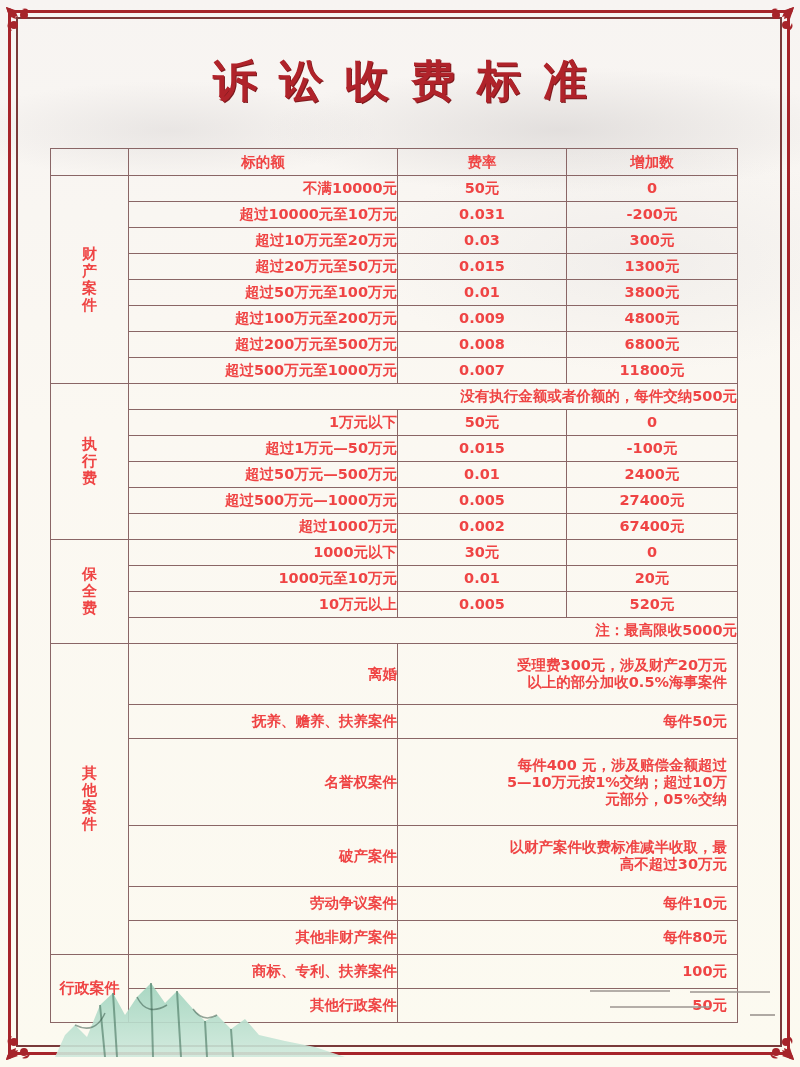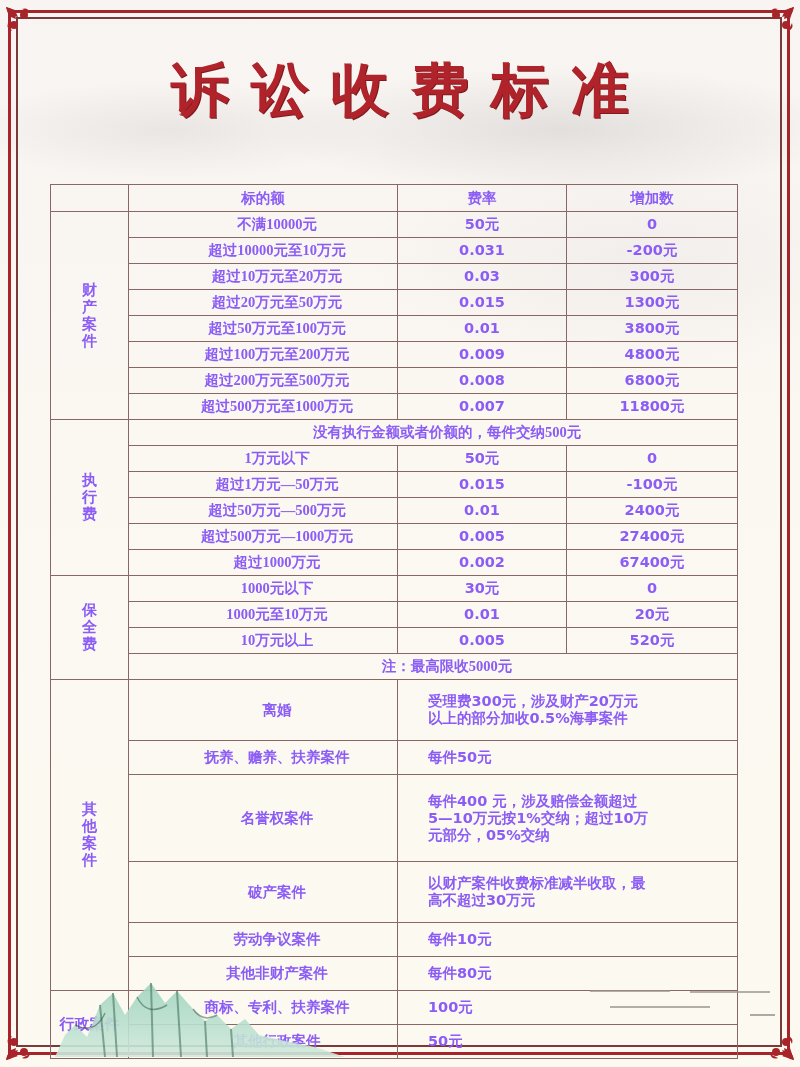--- a/index.html
+++ b/index.html
@@ -23,45 +23,45 @@
   .corner { position:absolute; width:40px; height:40px; }
   .corner svg { width:40px; height:40px; display:block; }
   .c-tl { left:2px; top:3px; }
   .c-tr { right:2px; top:3px; transform:scaleX(-1); }
   .c-bl { left:2px; bottom:3px; transform:scaleY(-1); }
   .c-br { right:2px; bottom:3px; transform:scale(-1,-1); }
 
   .title {
     position:absolute; left:0; top:52px; width:800px; text-align:center;
     font-family:Liberation Serif, serif; font-weight:bold;
-    font-size:58px; letter-spacing:22px; color:#b0232a;
+    font-size:44px; letter-spacing:22px; color:#b0232a;
     text-shadow:1px 1px 0 #7e1a1e;
     padding-left:22px; box-sizing:border-box;
   }
 
   
   table.fees {
     position:absolute; left:50px; top:148px; width:688px;
     border-collapse:collapse; table-layout:fixed;
-    font-size:14.5px; font-weight:bold; color:#8b5cf6;margin-top:36px;
+    font-size:14.5px; font-weight:bold; color:#ef4444;
   }
   table.fees td, table.fees th {
     border:1.5px solid #8a6666; padding:0; height:25px; line-height:17px;
     vertical-align:middle;
   }
   table.fees th { font-weight:bold; text-align:center; height:26px; }
   .col-cat { width:78px; }
   .col-amt { width:269px; }
   .col-rate { width:169px; }
   .col-inc { width:171px; }
   td.cat { text-align:center; font-size:15px; line-height:19px; }
   td.cat.vert span { display:block; }
-  td.amt { padding-left:28px !important; text-align:center;font-family:Liberation Serif, serif; }
+  td.amt { padding-left:28px !important; text-align:right; }
   td.c { text-align:center; }
-  td.desc { padding:4px 10px 4px 30px !important; text-align:left; line-height:22px; }
+  td.desc { padding:4px 10px 4px 30px !important; text-align:right; line-height:22px; }
   tr.tall-2 td { height:52px; }
   tr.tall-3 td { height:78px; }
   tr.tall-2b td { height:52px; }
 
   .mountain { position:absolute; left:55px; top:975px; width:290px; height:82px; }
   .streaks { position:absolute; right:20px; top:985px; width:190px; height:60px; }
 </style>
 </head>
 <body>
 

